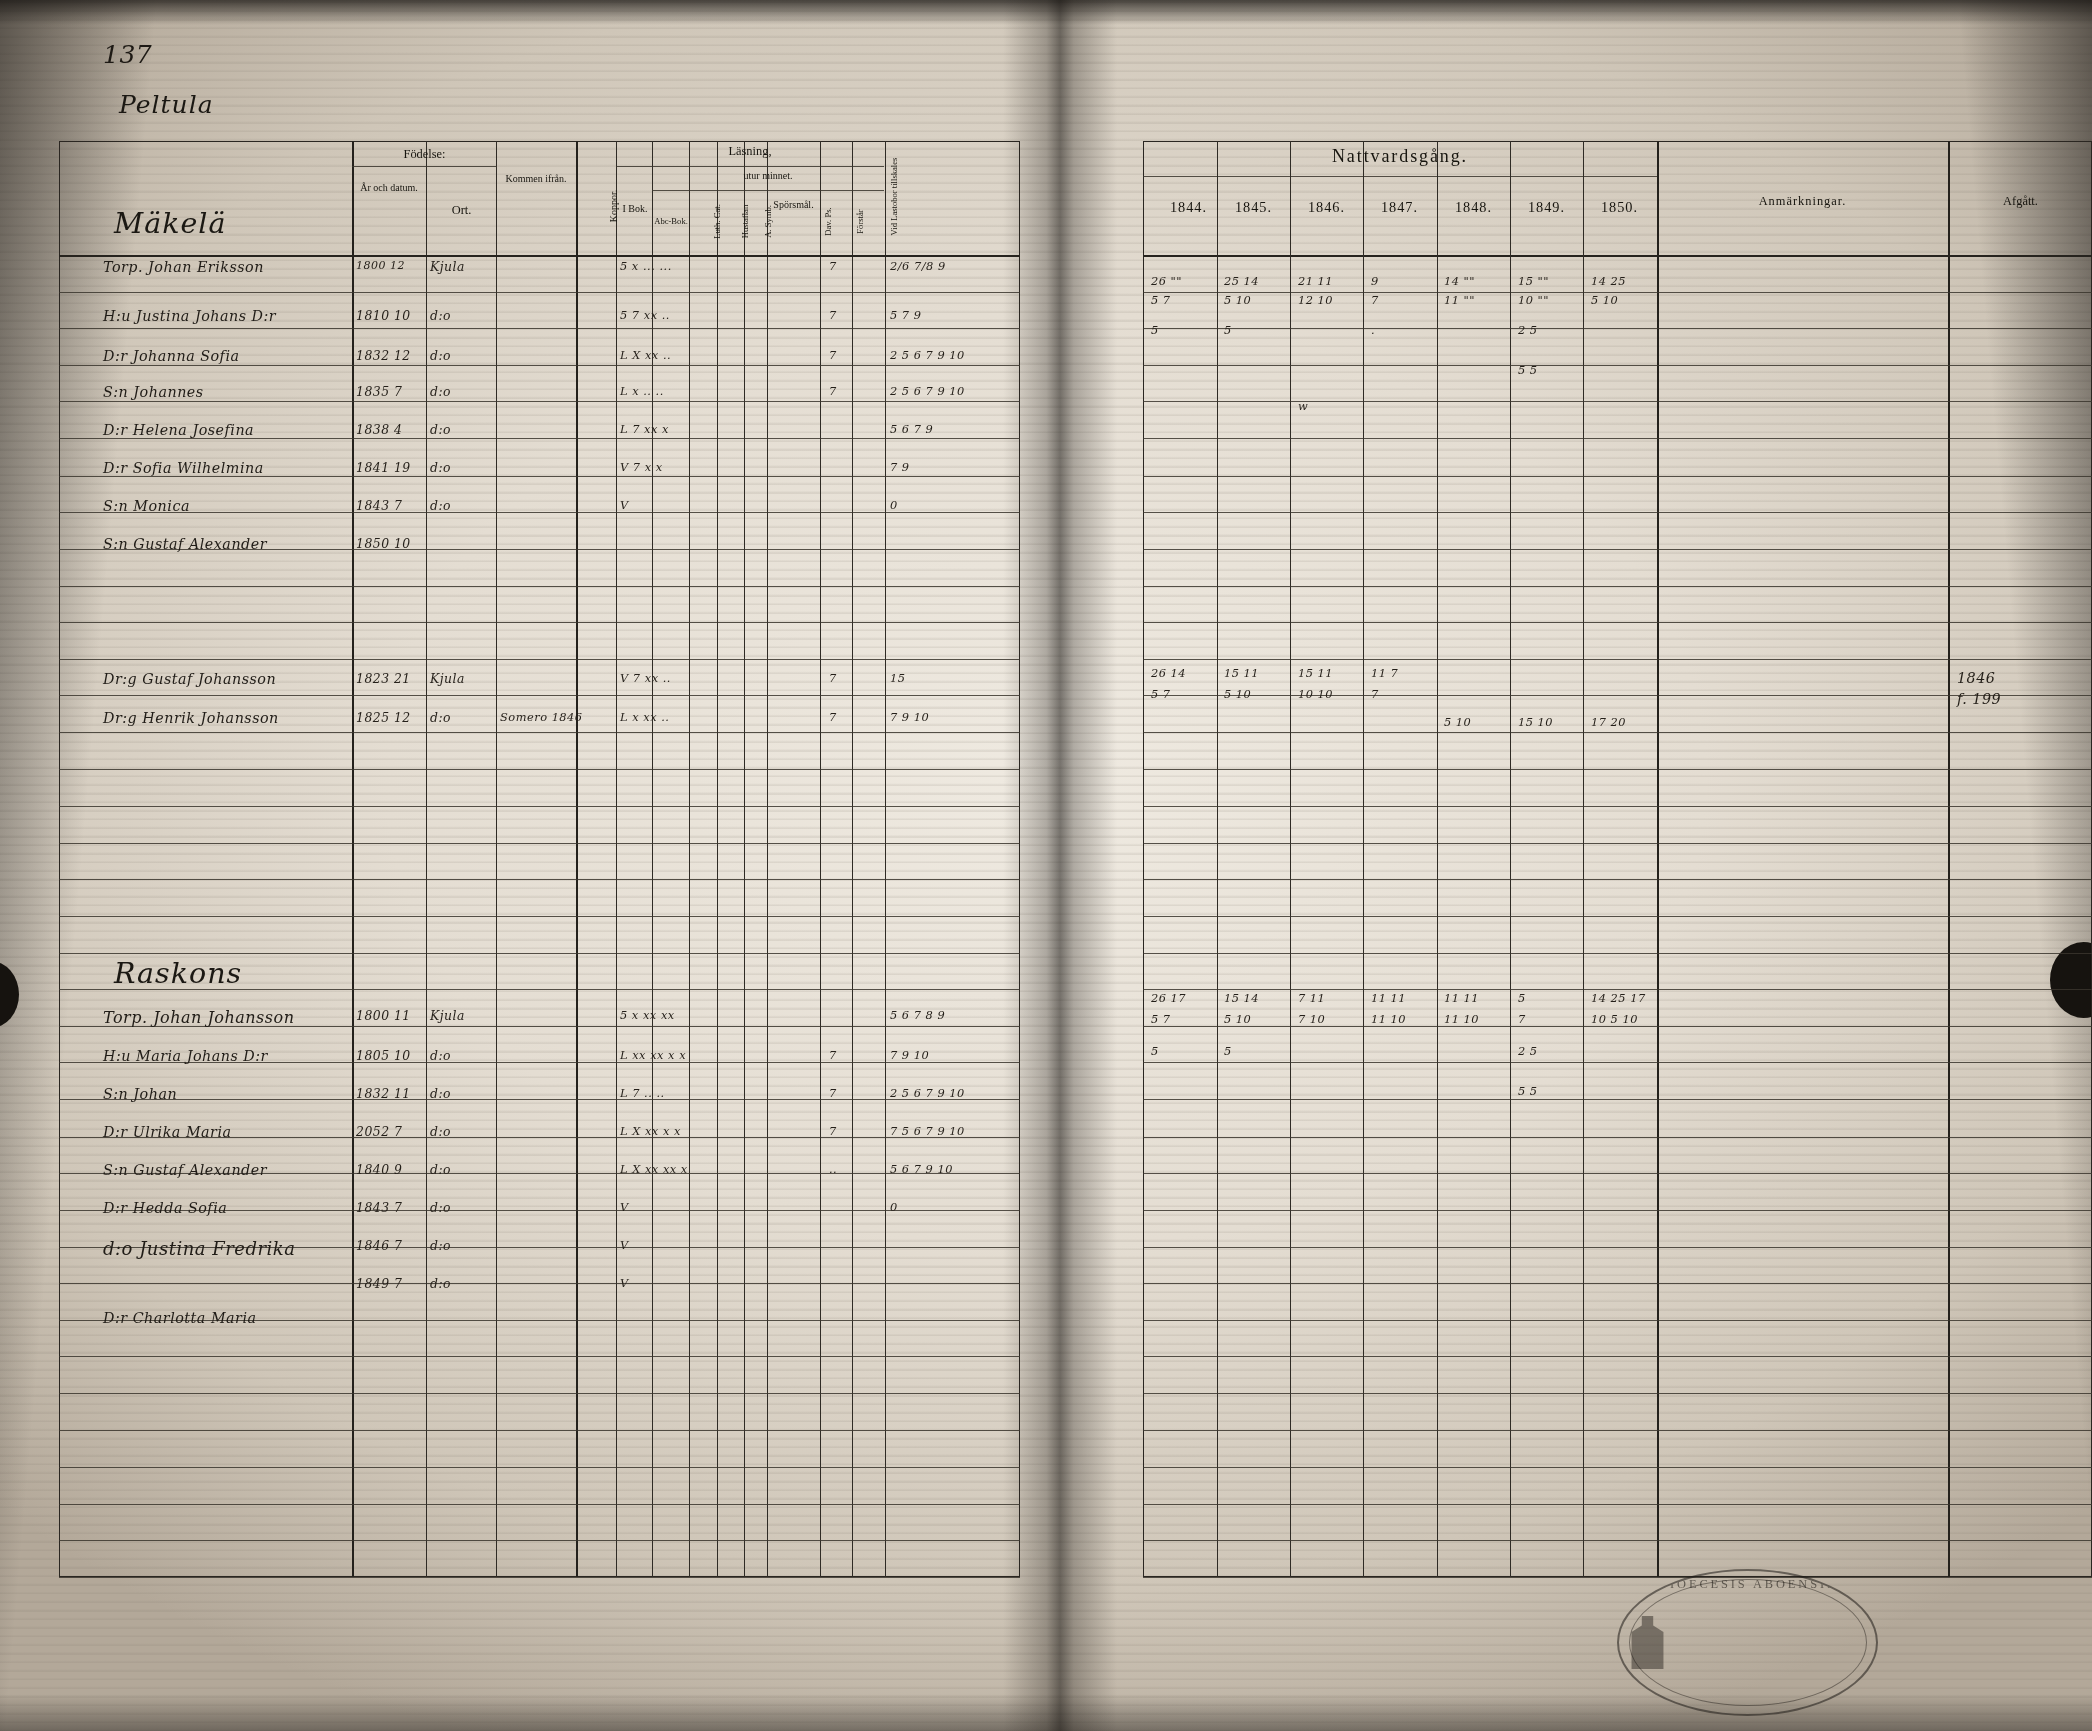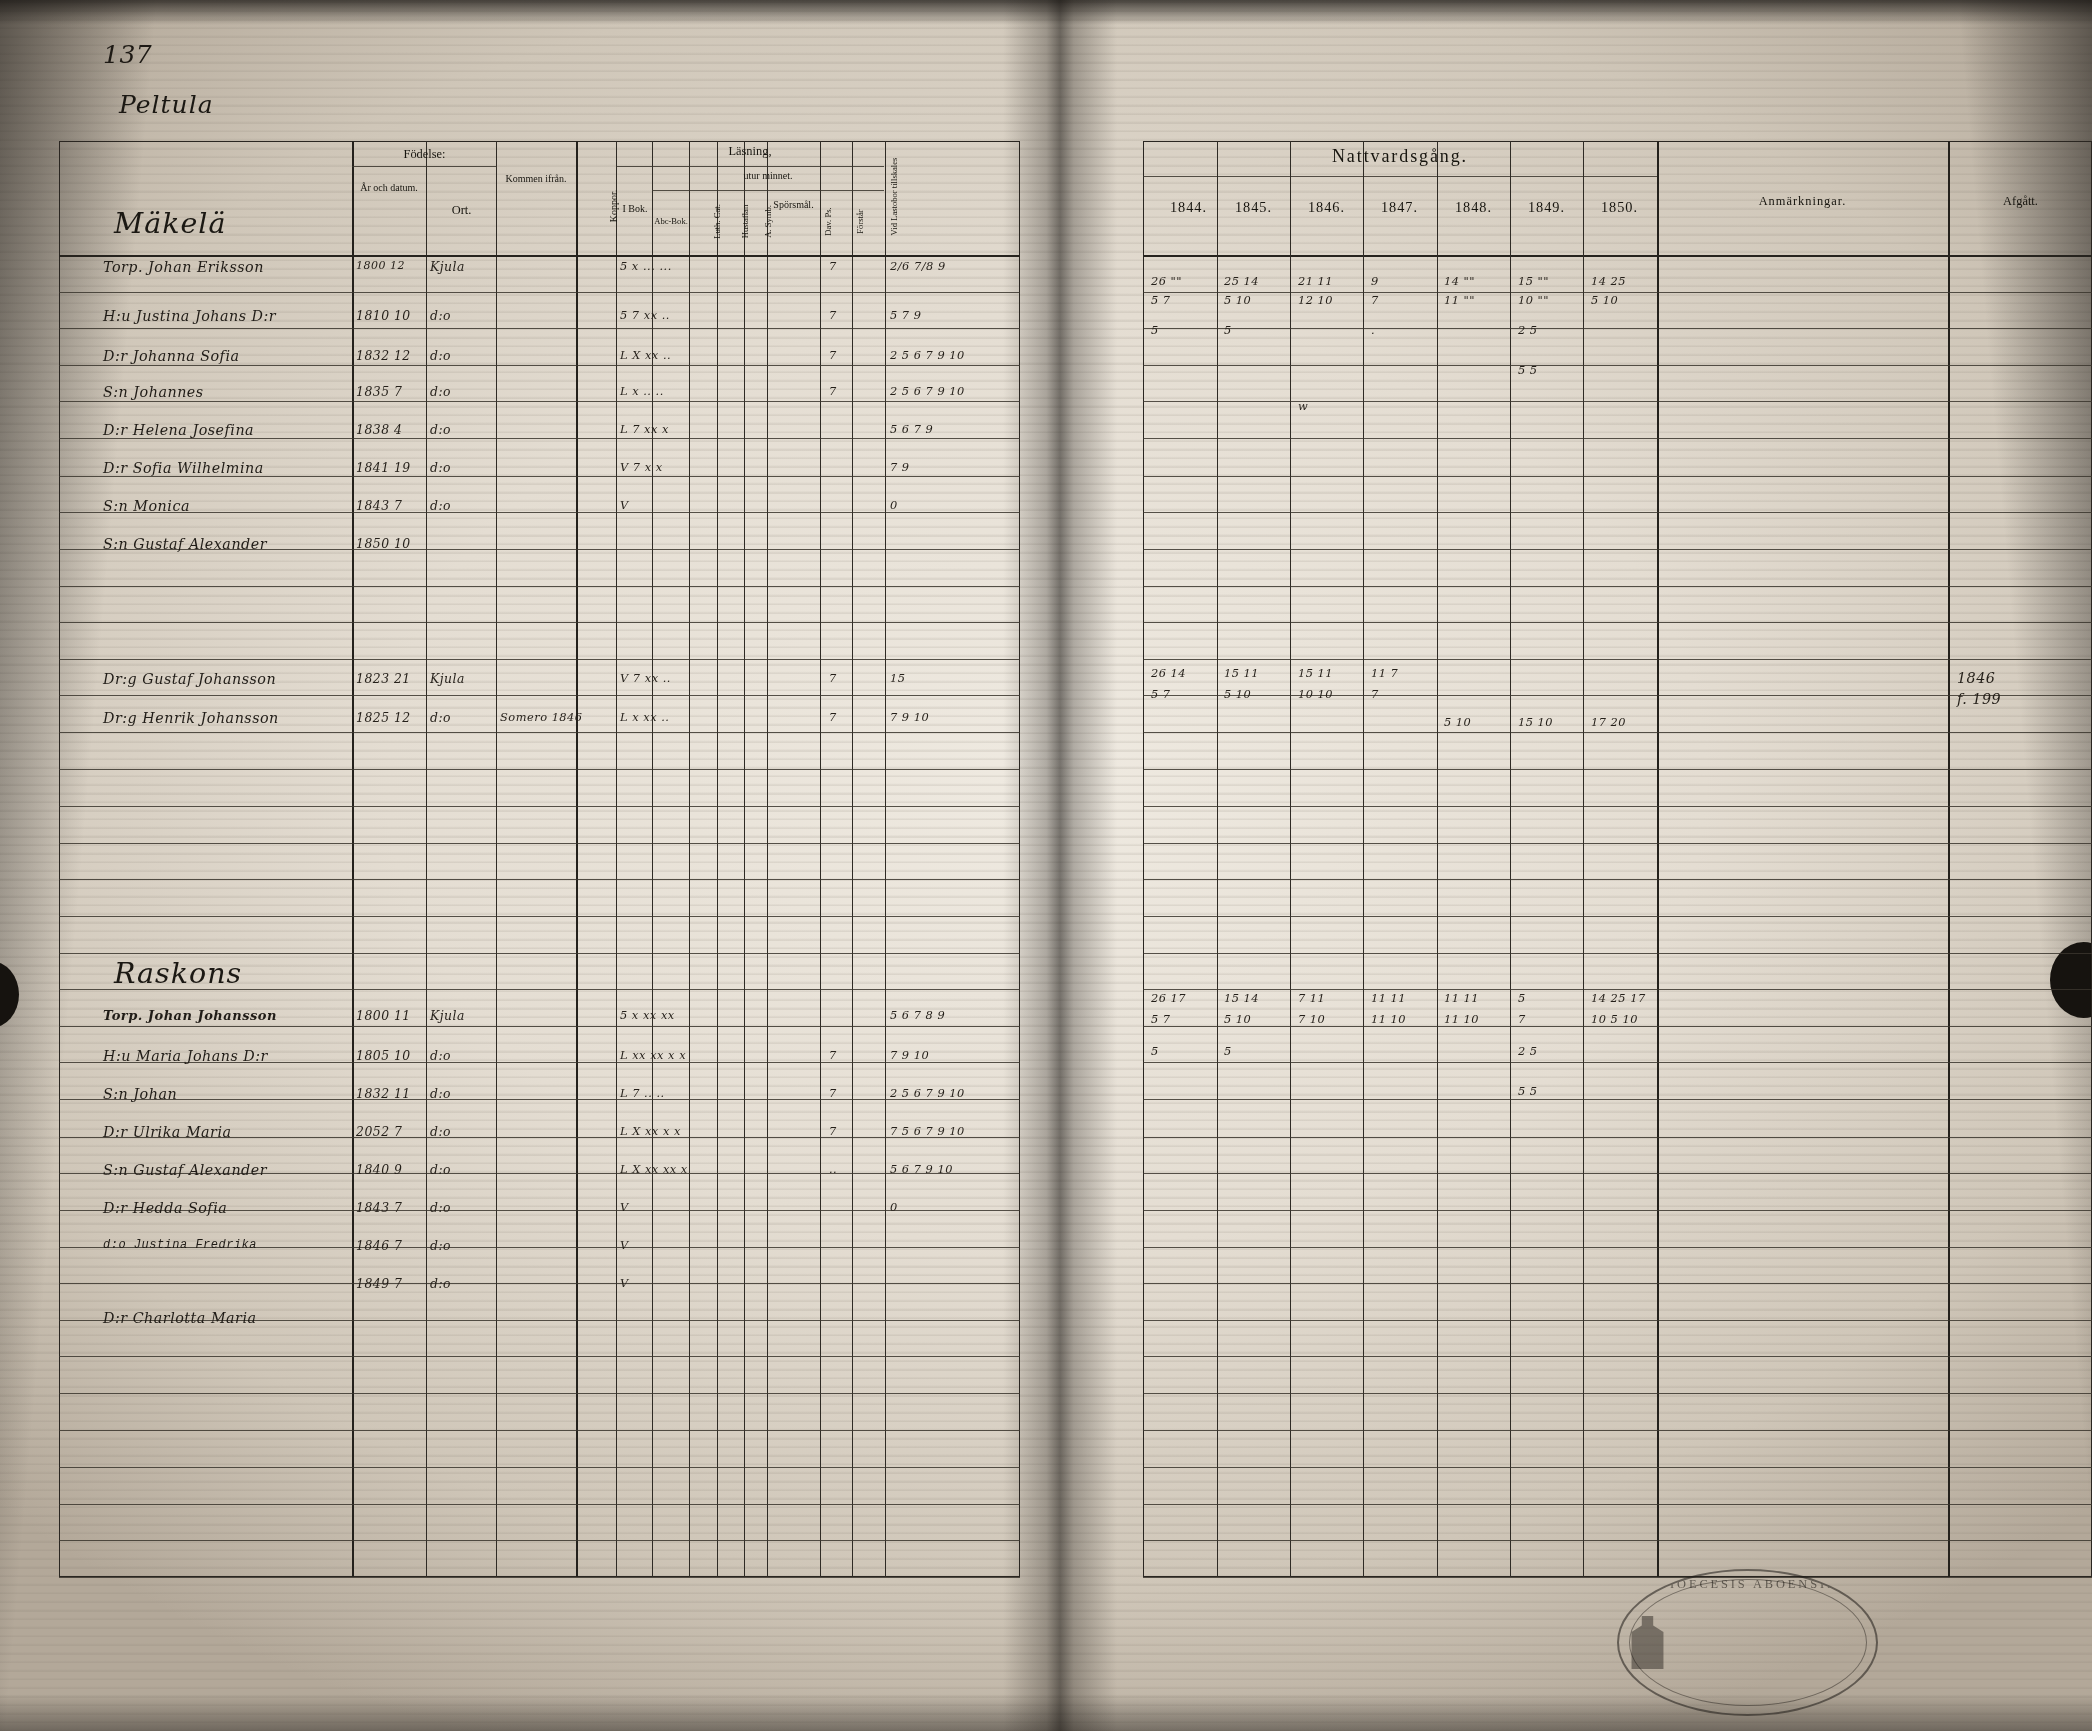--- a/index.html
+++ b/index.html
@@ -277,21 +277,21 @@
       <div class="tiny-ink hand" style="left: 890px; top: 671px; font-size: 11.4px;">15</div>
       <div class="tiny-ink hand" style="left: 1957px; top: 670px; font-size: 14.3px;">1846</div>
       <div class="tiny-ink hand" style="left: 1957px; top: 691px; font-size: 14.3px;">f. 199</div>
       <div class="cellink hand" style="left: 103px; top: 710px; font-size: 14.3px;">Dr:g Henrik Johansson</div>
       <div class="tiny-ink hand" style="left: 356px; top: 710px; font-size: 12.4px;">1825 12</div>
       <div class="tiny-ink hand" style="left: 430px; top: 710px; font-size: 12.4px;">d:o</div>
       <div class="tiny-ink hand" style="left: 500px; top: 710px; font-size: 11.4px;">Somero 1846</div>
       <div class="tiny-ink hand" style="left: 620px; top: 710px; font-size: 11.4px;">L  x  xx  ..</div>
       <div class="tiny-ink hand" style="left: 829px; top: 710px; font-size: 11.4px;">7</div>
       <div class="tiny-ink hand" style="left: 890px; top: 710px; font-size: 11.4px;">7 9 10</div>
-      <div class="cellink hand" style="left: 103px; top: 1008px; font-size: 13px; font-weight: bold;">Torp. Johan Johansson</div>
+      <div class="cellink hand" style="left: 103px; top: 1008px; font-size: 16px;">Torp. Johan Johansson</div>
       <div class="tiny-ink hand" style="left: 356px; top: 1008px; font-size: 12.4px;">1800 11</div>
       <div class="tiny-ink hand" style="left: 430px; top: 1008px; font-size: 12.4px;">Kjula</div>
       <div class="tiny-ink hand" style="left: 620px; top: 1008px; font-size: 11.4px;">5  x  xx  xx</div>
       <div class="tiny-ink hand" style="left: 890px; top: 1008px; font-size: 11.4px;">5 6 7 8 9</div>
       <div class="cellink hand" style="left: 103px; top: 1048px; font-size: 14.3px;">H:u Maria Johans D:r</div>
       <div class="tiny-ink hand" style="left: 356px; top: 1048px; font-size: 12.4px;">1805 10</div>
       <div class="tiny-ink hand" style="left: 430px; top: 1048px; font-size: 12.4px;">d:o</div>
       <div class="tiny-ink hand" style="left: 620px; top: 1048px; font-size: 11.4px;">L  xx xx x x</div>
       <div class="tiny-ink hand" style="left: 829px; top: 1048px; font-size: 11.4px;">7</div>
       <div class="tiny-ink hand" style="left: 890px; top: 1048px; font-size: 11.4px;">7 9 10</div>
@@ -311,21 +311,21 @@
       <div class="tiny-ink hand" style="left: 356px; top: 1162px; font-size: 12.4px;">1840 9</div>
       <div class="tiny-ink hand" style="left: 430px; top: 1162px; font-size: 12.4px;">d:o</div>
       <div class="tiny-ink hand" style="left: 620px; top: 1162px; font-size: 11.4px;">L  X  xx xx x</div>
       <div class="tiny-ink hand" style="left: 829px; top: 1162px; font-size: 11.4px;">..</div>
       <div class="tiny-ink hand" style="left: 890px; top: 1162px; font-size: 11.4px;">5 6 7 9 10</div>
       <div class="cellink hand" style="left: 103px; top: 1200px; font-size: 14.3px;">D:r Hedda Sofia</div>
       <div class="tiny-ink hand" style="left: 356px; top: 1200px; font-size: 12.4px;">1843 7</div>
       <div class="tiny-ink hand" style="left: 430px; top: 1200px; font-size: 12.4px;">d:o</div>
       <div class="tiny-ink hand" style="left: 620px; top: 1200px; font-size: 11.4px;">V</div>
       <div class="tiny-ink hand" style="left: 890px; top: 1200px; font-size: 11.4px;">0</div>
-      <div class="cellink hand" style="left: 103px; top: 1238px; font-size: 12px; font-family: Liberation Mono, monospace;">d:o Justina Fredrika</div>
+      <div class="cellink hand" style="left: 103px; top: 1238px; font-size: 18px;">d:o Justina Fredrika</div>
       <div class="tiny-ink hand" style="left: 356px; top: 1238px; font-size: 12.4px;">1846 7</div>
       <div class="tiny-ink hand" style="left: 430px; top: 1238px; font-size: 12.4px;">d:o</div>
       <div class="tiny-ink hand" style="left: 620px; top: 1238px; font-size: 11.4px;">V</div>
       <div class="cellink hand" style="left: 103px; top: 1276px; font-size: 14.3px; margin-top: 34px;">D:r Charlotta Maria</div>
       <div class="tiny-ink hand" style="left: 356px; top: 1276px; font-size: 12.4px;">1849 7</div>
       <div class="tiny-ink hand" style="left: 430px; top: 1276px; font-size: 12.4px;">d:o</div>
       <div class="tiny-ink hand" style="left: 620px; top: 1276px; font-size: 11.4px;">V</div>
     </div>
   <div id="comm">
       <div class="tiny-ink hand" style="left: 1151px; top: 274px; font-size: 11.4px;">26 ""</div>

